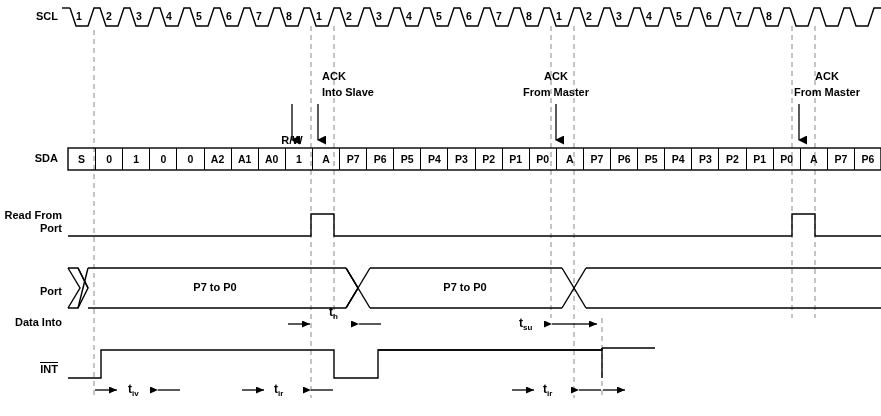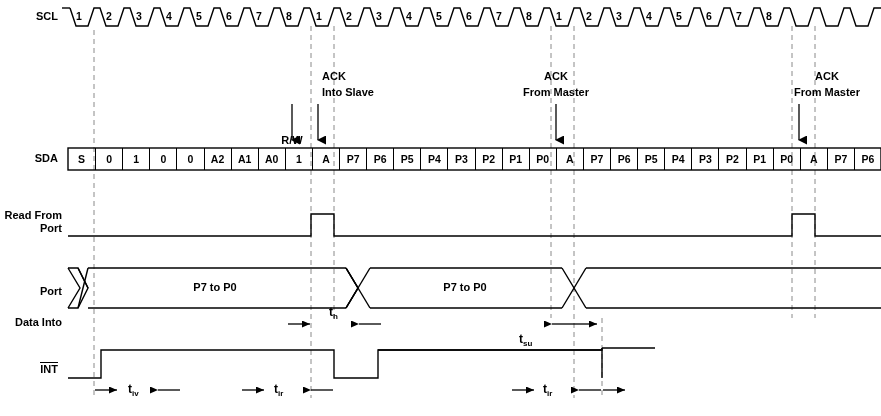--- a/index.html
+++ b/index.html
@@ -217,18 +217,18 @@
   <div class="lbl" style="left:322px;top:86px;">Into Slave</div>
   <div class="lbl center" style="left:506px;top:70px;width:100px;">ACK</div>
   <div class="lbl center" style="left:506px;top:86px;width:100px;">From Master</div>
   <div class="lbl center" style="left:777px;top:70px;width:100px;">ACK</div>
   <div class="lbl center" style="left:777px;top:86px;width:100px;">From Master</div>
 
   <div class="lbl center" style="left:130px;top:281px;width:170px;">P7 to P0</div>
   <div class="lbl center" style="left:390px;top:281px;width:150px;">P7 to P0</div>
 
   <div class="tlabel" style="left:329px;top:305px;"><span>t</span><span class="sub">h</span></div>
-  <div class="tlabel" style="left:519px;top:316px;margin-top:16px;"><span>t</span><span class="sub">su</span></div>
+  <div class="tlabel" style="left:519px;top:316px;"><span>t</span><span class="sub">su</span></div>
   <div class="tlabel" style="left:128px;top:382px;text-align:right;"><span>t</span><span class="sub">iv</span></div>
   <div class="tlabel" style="left:274px;top:382px;"><span>t</span><span class="sub">ir</span></div>
   <div class="tlabel" style="left:543px;top:382px;"><span>t</span><span class="sub">ir</span></div>
 
 </div>
 
 </body></html>

